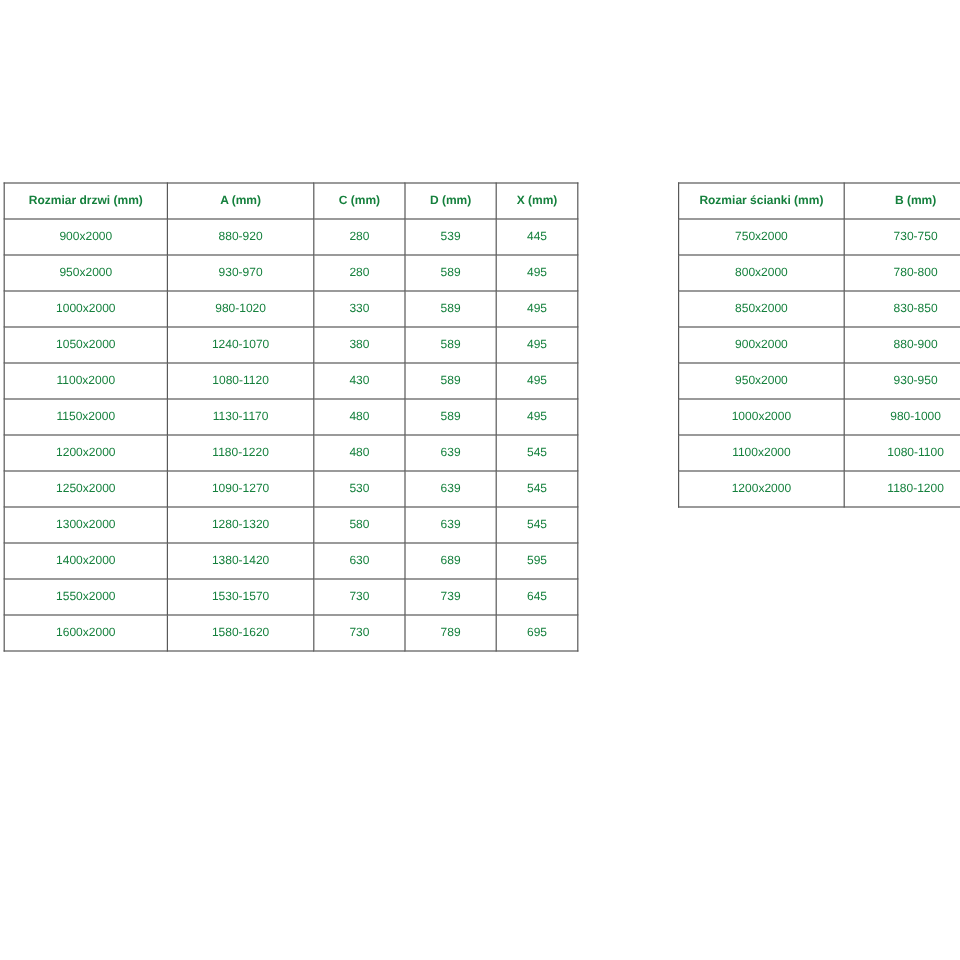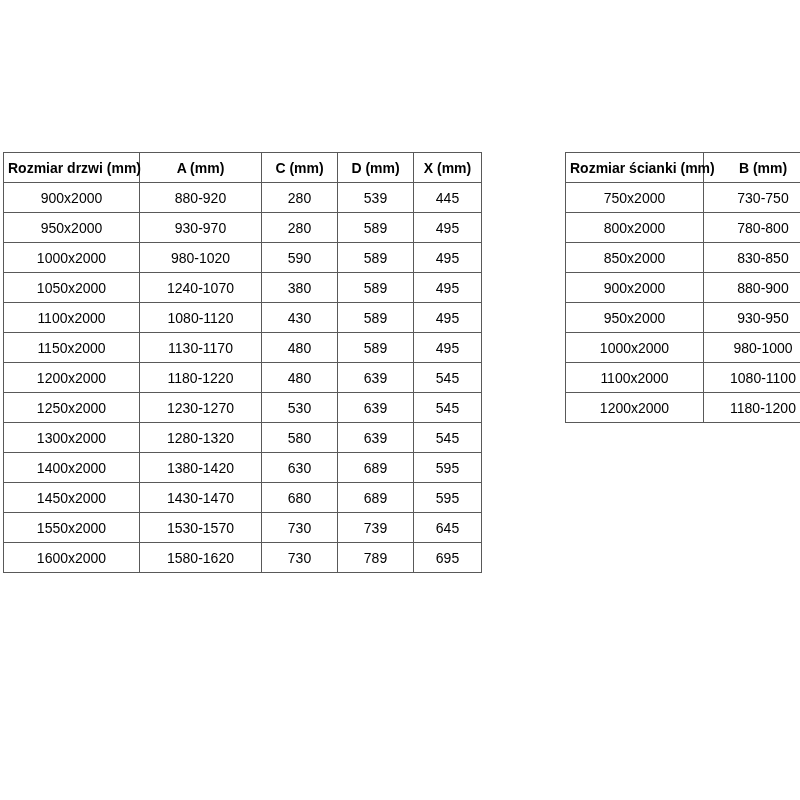--- a/index.html
+++ b/index.html
@@ -9,22 +9,22 @@
     font-family: "Liberation Sans", "DejaVu Sans", sans-serif;
     color: #000000;
     overflow: hidden;
   }
   .page { position: relative; width: 800px; height: 800px; background: #ffffff; }
 
   table.dims {
     position: absolute;
     border-collapse: collapse;
     table-layout: fixed;
-    font-size: 14px;
-    color: #000000;
+    font-size: 10px;
+    color: #15803d;
   }
   table.dims th, table.dims td {
     border: 1px solid #595959;
     text-align: center;
     vertical-align: middle;
     height: 30px;
     padding: 0 4px;
     white-space: nowrap;
     font-weight: 400;
   }
@@ -74,21 +74,21 @@
         <tr>
           <td>950x2000</td>
           <td>930-970</td>
           <td>280</td>
           <td>589</td>
           <td>495</td>
         </tr>
         <tr>
           <td>1000x2000</td>
           <td>980-1020</td>
-          <td>590</td>
+          <td>330</td>
           <td>589</td>
           <td>495</td>
         </tr>
         <tr>
           <td>1050x2000</td>
           <td>1240-1070</td>
           <td>380</td>
           <td>589</td>
           <td>495</td>
         </tr>
@@ -108,47 +108,40 @@
         </tr>
         <tr>
           <td>1200x2000</td>
           <td>1180-1220</td>
           <td>480</td>
           <td>639</td>
           <td>545</td>
         </tr>
         <tr>
           <td>1250x2000</td>
-          <td>1230-1270</td>
+          <td>1090-1270</td>
           <td>530</td>
           <td>639</td>
           <td>545</td>
         </tr>
         <tr>
           <td>1300x2000</td>
           <td>1280-1320</td>
           <td>580</td>
           <td>639</td>
           <td>545</td>
         </tr>
         <tr>
           <td>1400x2000</td>
           <td>1380-1420</td>
           <td>630</td>
           <td>689</td>
           <td>595</td>
         </tr>
         <tr>
-          <td>1450x2000</td>
-          <td>1430-1470</td>
-          <td>680</td>
-          <td>689</td>
-          <td>595</td>
-        </tr>
-        <tr>
           <td>1550x2000</td>
           <td>1530-1570</td>
           <td>730</td>
           <td>739</td>
           <td>645</td>
         </tr>
         <tr>
           <td>1600x2000</td>
           <td>1580-1620</td>
           <td>730</td>

